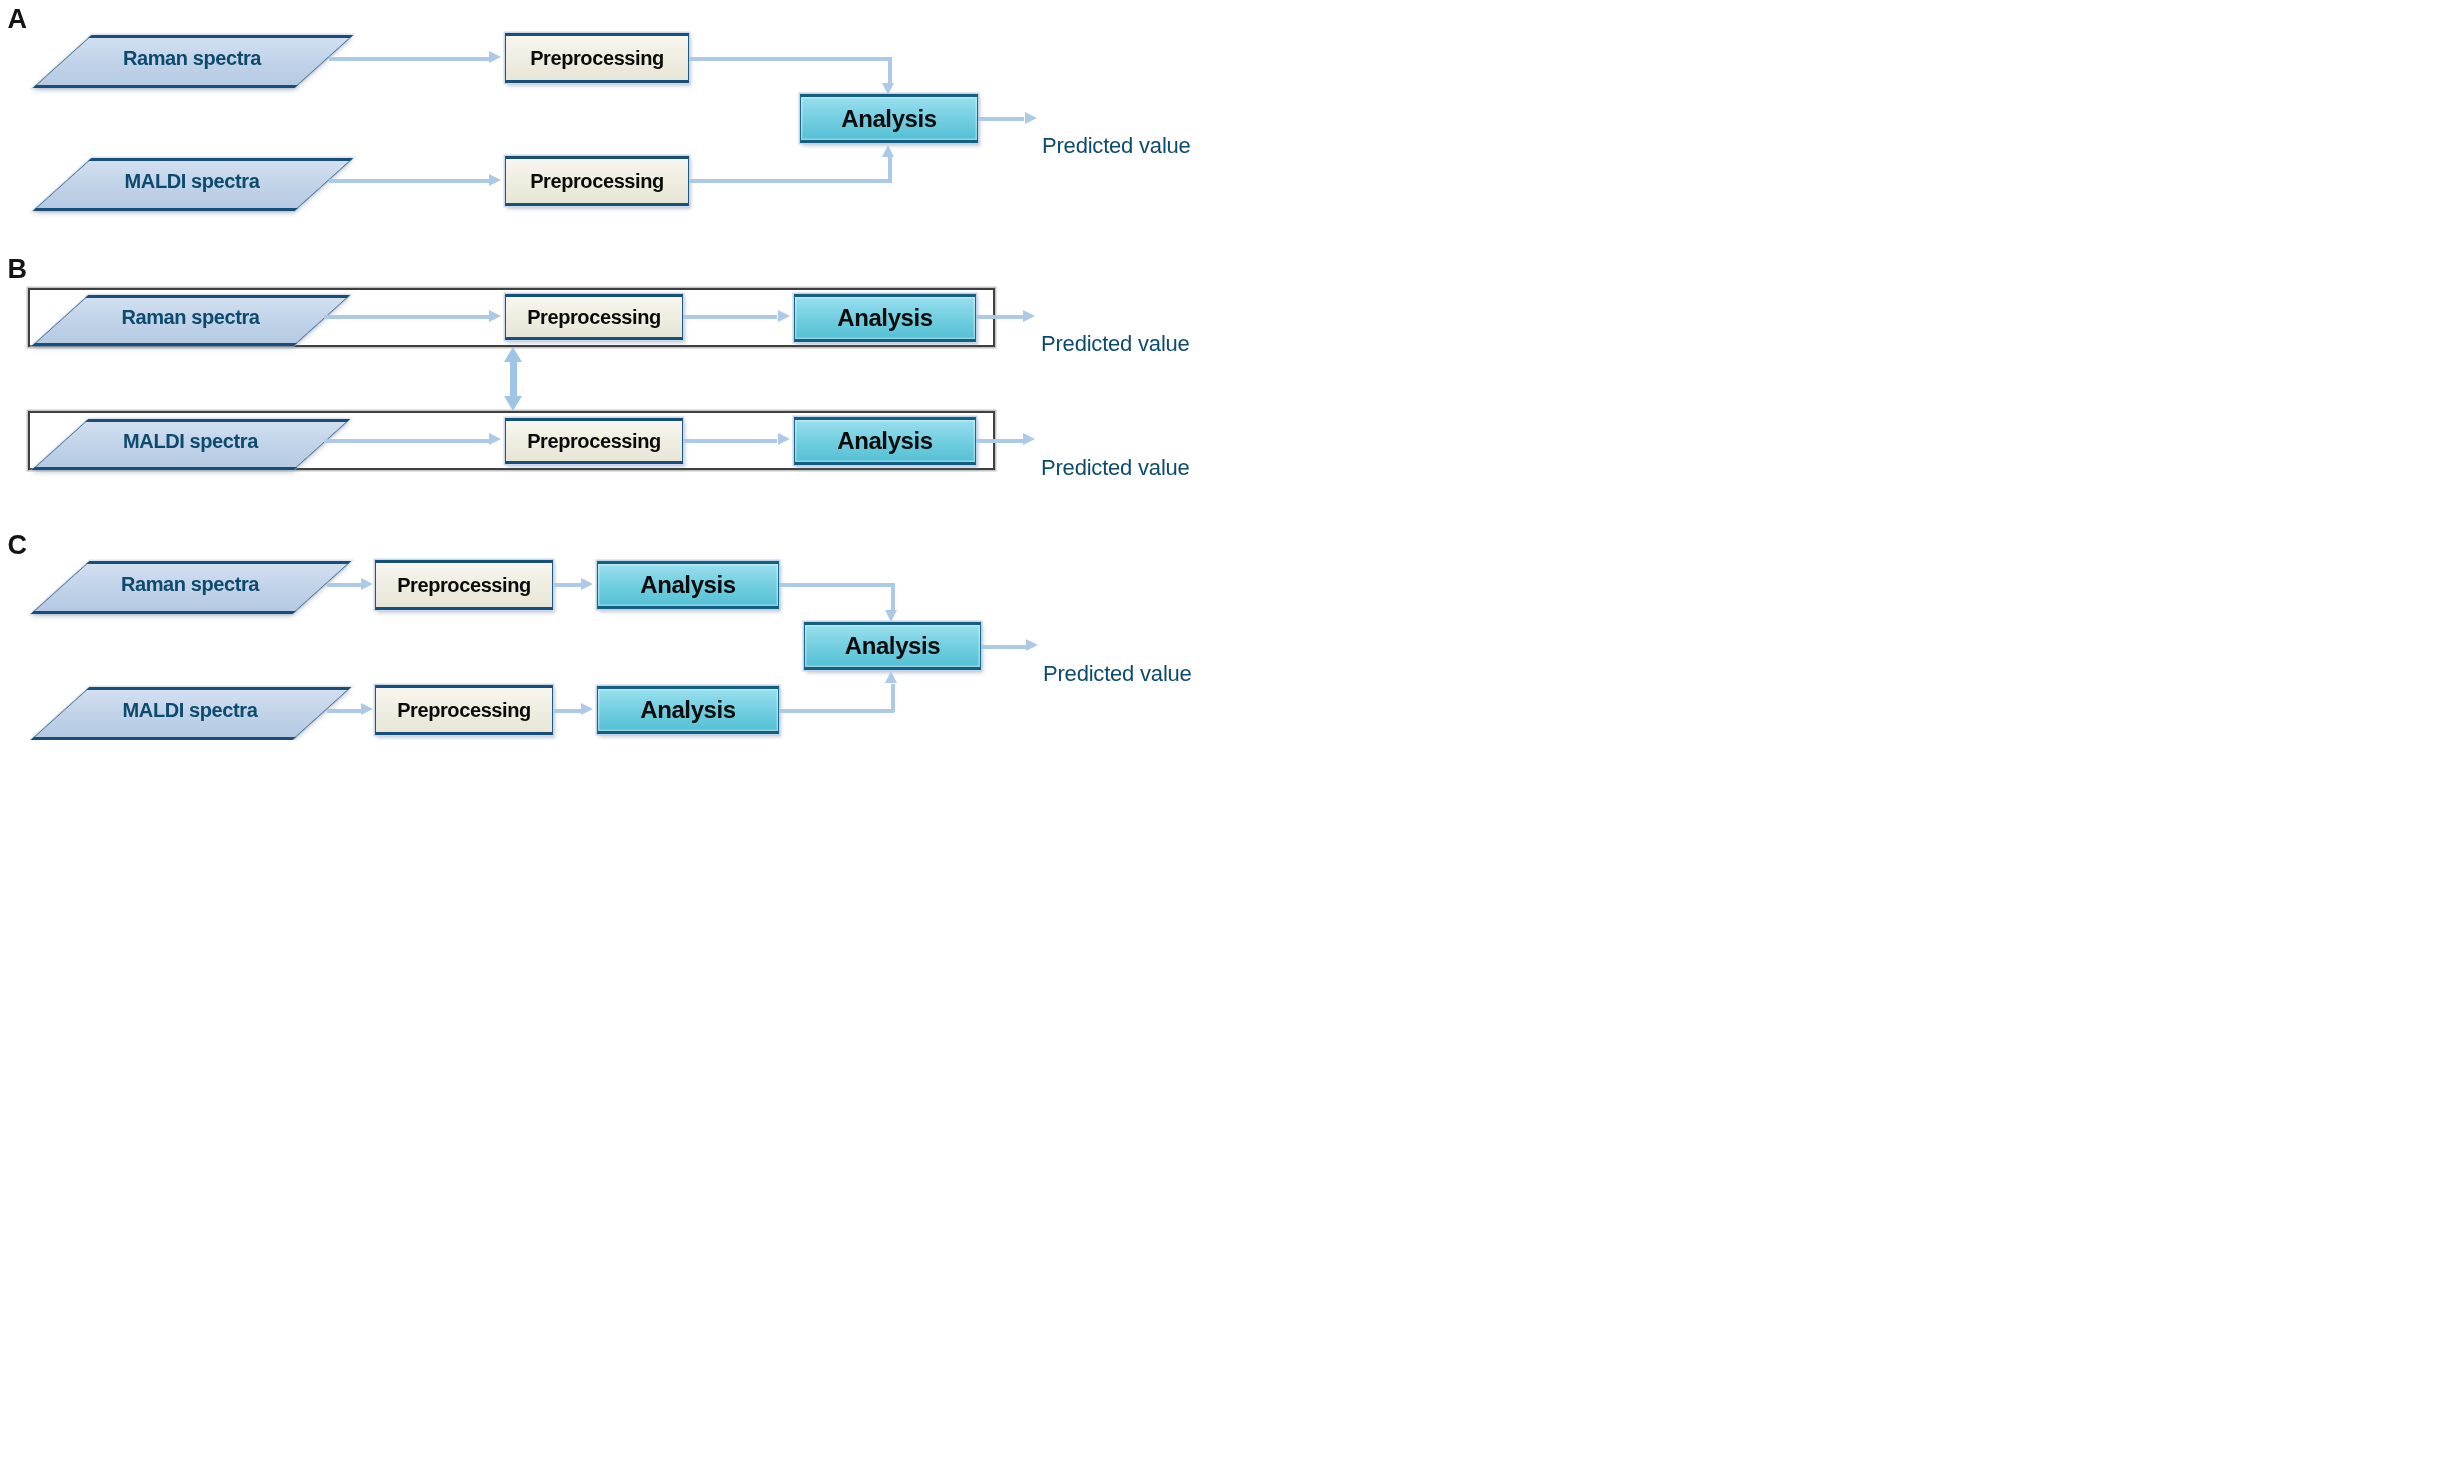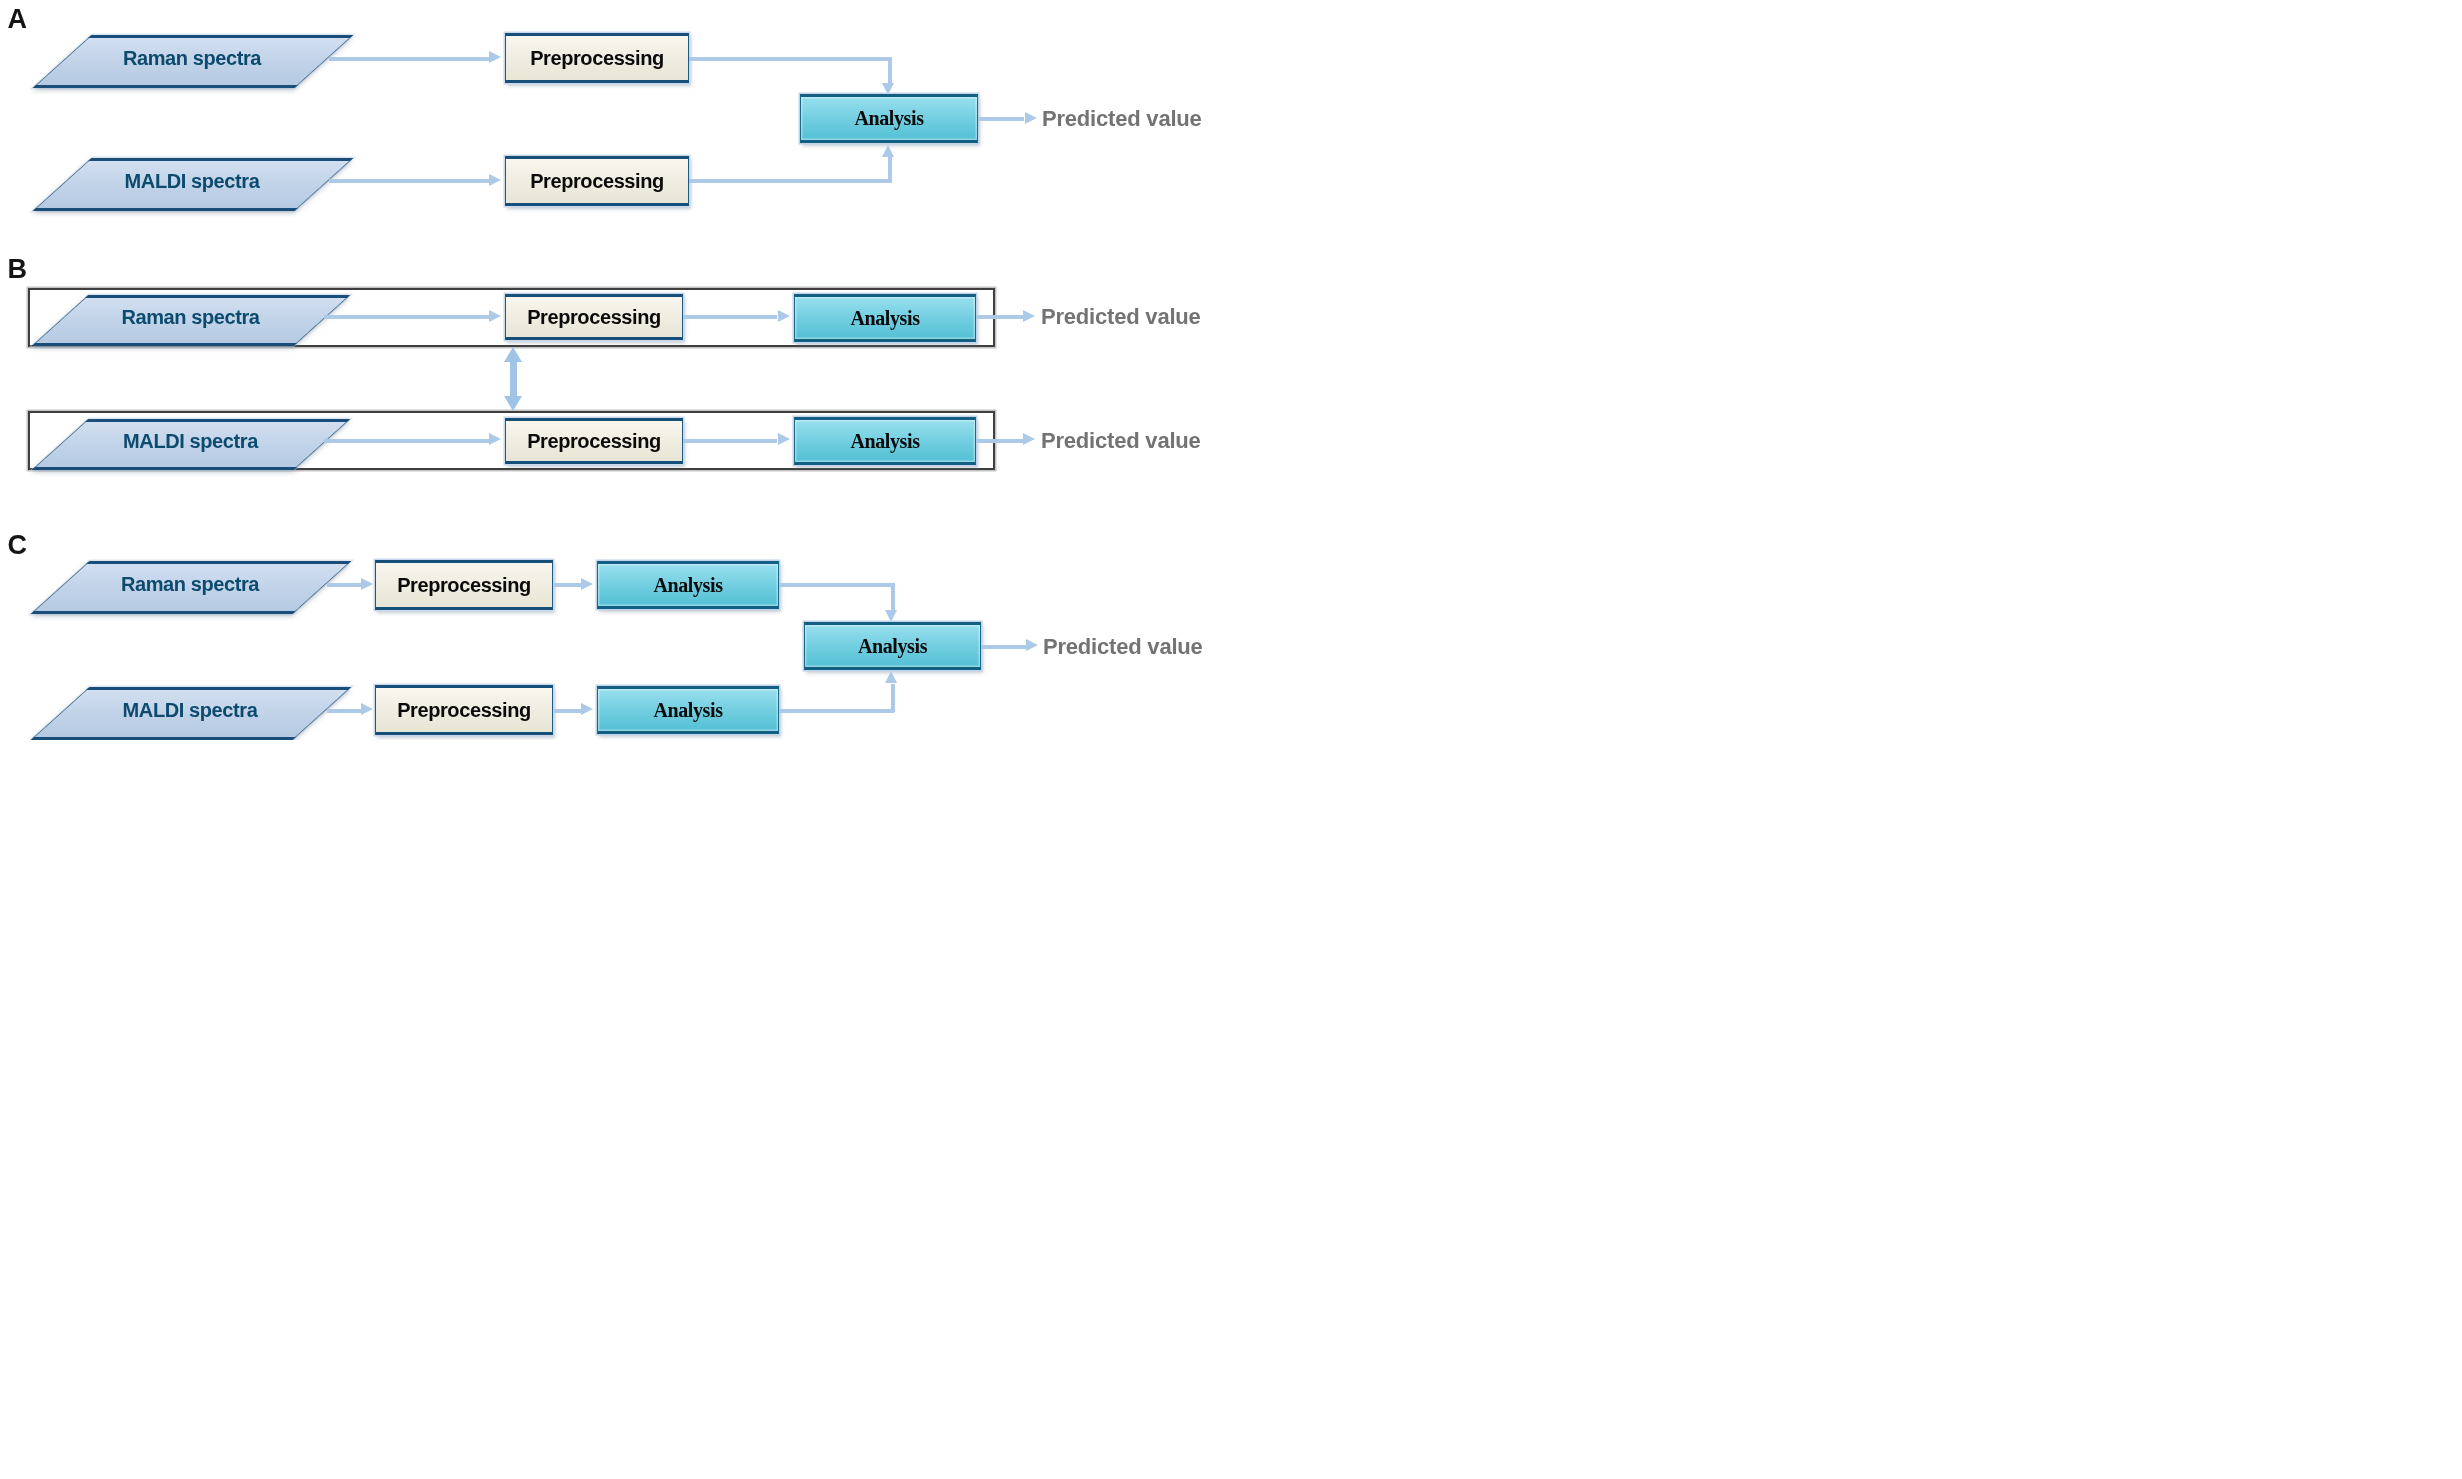--- a/index.html
+++ b/index.html
@@ -19,41 +19,41 @@
         border:1.5px solid #1d5a86;border-top:3.7px solid #174f7b;border-bottom:3.7px solid #174f7b;
         box-shadow:0 0 0 1.5px #c9d8ea,2.2px 3px 3.7px rgba(110,125,145,.4);
         display:flex;align-items:center;justify-content:center;
         font-size:20px;font-weight:700;color:#0b0b0b;white-space:nowrap;letter-spacing:-0.4px;}
   
   .anal{position:absolute;box-sizing:border-box;
         background:linear-gradient(180deg,#98dfee 0%,#6fcddf 55%,#55c0d4 100%);
         border:1.5px solid #1a6a90;border-top:3.7px solid #135f83;border-bottom:3.7px solid #135f83;
         box-shadow:0 0 0 1.5px #c2d4e8,2.2px 3px 3.7px rgba(110,125,145,.4),inset 0 0 0 1.5px rgba(255,255,255,.35);
         display:flex;align-items:center;justify-content:center;
-        font-size:20px;font-weight:700;color:#0b0b0b;white-space:nowrap;letter-spacing:-0.4px;font-family:Liberation Serif, serif;}
+        font-size:24px;font-weight:700;color:#0b0b0b;white-space:nowrap;letter-spacing:-0.4px;}
   
   .hline{position:absolute;height:3.7px;background:#accae8;}
   .vline{position:absolute;width:3.7px;background:#accae8;}
   .head-r{position:absolute;width:0;height:0;border-top:6.7px solid transparent;
           border-bottom:6.7px solid transparent;border-left:12.6px solid #accae8;}
   .head-d{position:absolute;width:0;height:0;border-left:6.7px solid transparent;
           border-right:6.7px solid transparent;border-top:12.6px solid #accae8;}
   .head-u{position:absolute;width:0;height:0;border-left:6.7px solid transparent;
           border-right:6.7px solid transparent;border-bottom:12.6px solid #accae8;}
   .bigv{position:absolute;width:6.7px;background:#9ec4e8;}
   .bighead-u{position:absolute;width:0;height:0;border-left:9px solid transparent;
           border-right:9px solid transparent;border-bottom:15px solid #9ec4e8;}
   .bighead-d{position:absolute;width:0;height:0;border-left:9px solid transparent;
           border-right:9px solid transparent;border-top:15px solid #9ec4e8;}
   
   .bcontainer{position:absolute;box-sizing:border-box;background:#ffffff;
           border:2.2px solid #3f3f3f;box-shadow:0 0 0 1.5px #c4c4c4;}
   
-  .flowout{position:absolute;font-size:22px;font-weight:700;color:#737373;
-          white-space:nowrap;letter-spacing:-0.2px;line-height:28px;}
+  .flowout{position:absolute;font-size:22px;font-weight:400;color:#0c4a6e;
+          white-space:nowrap;letter-spacing:-0.2px;line-height:28px;margin-top:27px;}
 </style>
 </head>
 <body>
 
 <div class="stage">
 
   <div class="seclabel" style="left:7.4px;top:6px;">A</div>
 
   <div class="para" style="left:62px;top:35px;width:260px;height:47px;"></div>
   <div class="nodelabel" style="left:36px;top:35px;width:312px;height:47px;">Raman spectra</div>

